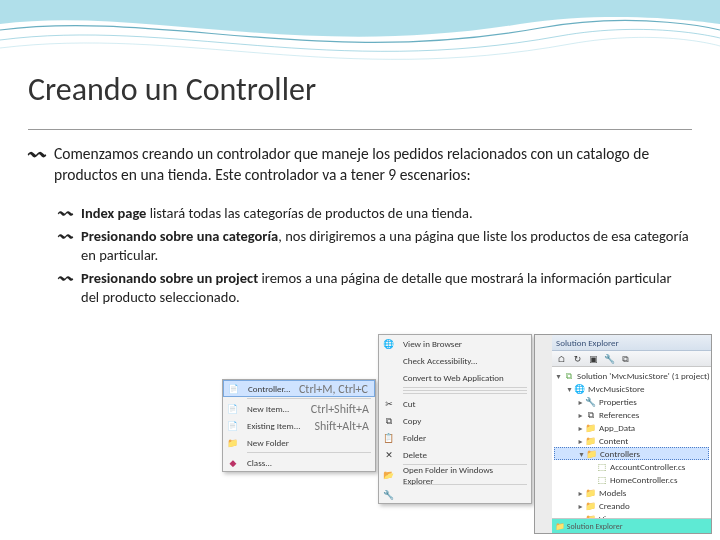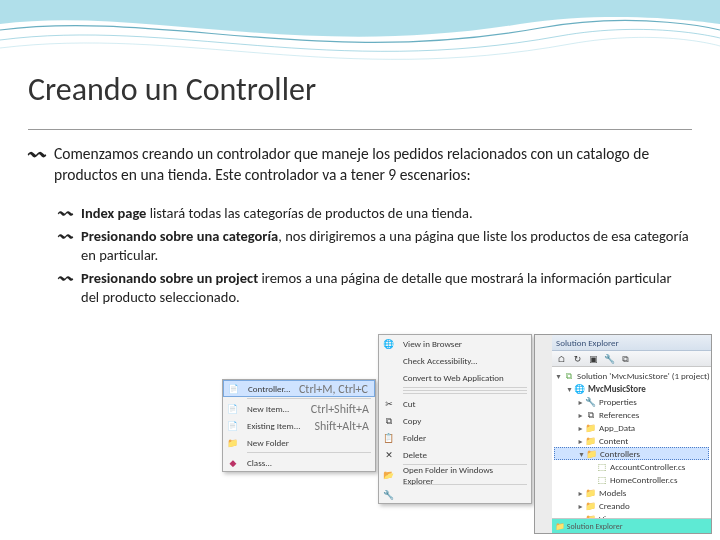--- a/index.html
+++ b/index.html
@@ -200,21 +200,21 @@
     </div>
     <div class="tree">
       <div class="node d0">
           <span class="tw">▾</span>
           <span class="ni" style="color:#6a5;">⧉</span>
           <span>Solution 'MvcMusicStore' (1 project)</span>
         </div>
       <div class="node d1">
           <span class="tw">▾</span>
           <span class="ni" style="color:#2a72c4;">🌐</span>
-          <span style="font-weight:700">MvcMusicStore</span>
+          <span style="font-weight:400">MvcMusicStore</span>
         </div>
       <div class="node d2">
           <span class="tw">▸</span>
           <span class="ni">🔧</span>
           <span>Properties</span>
         </div>
       <div class="node d2">
           <span class="tw">▸</span>
           <span class="ni">⧉</span>
           <span>References</span>

